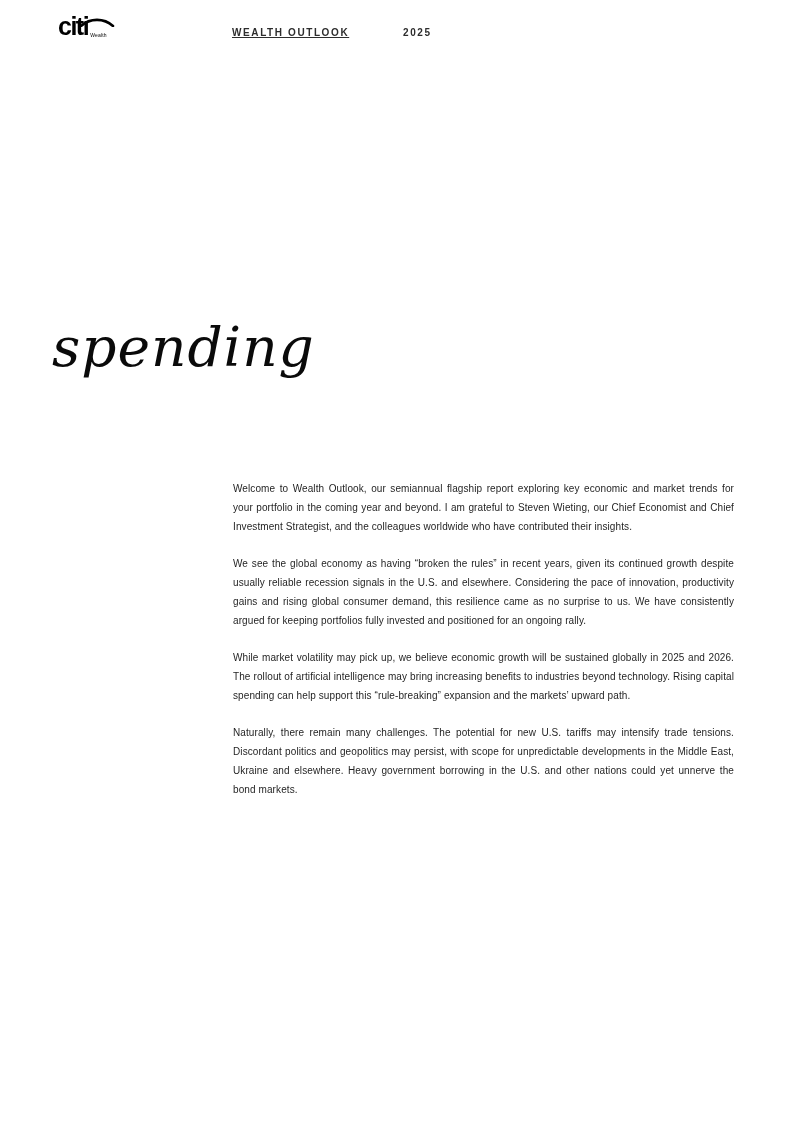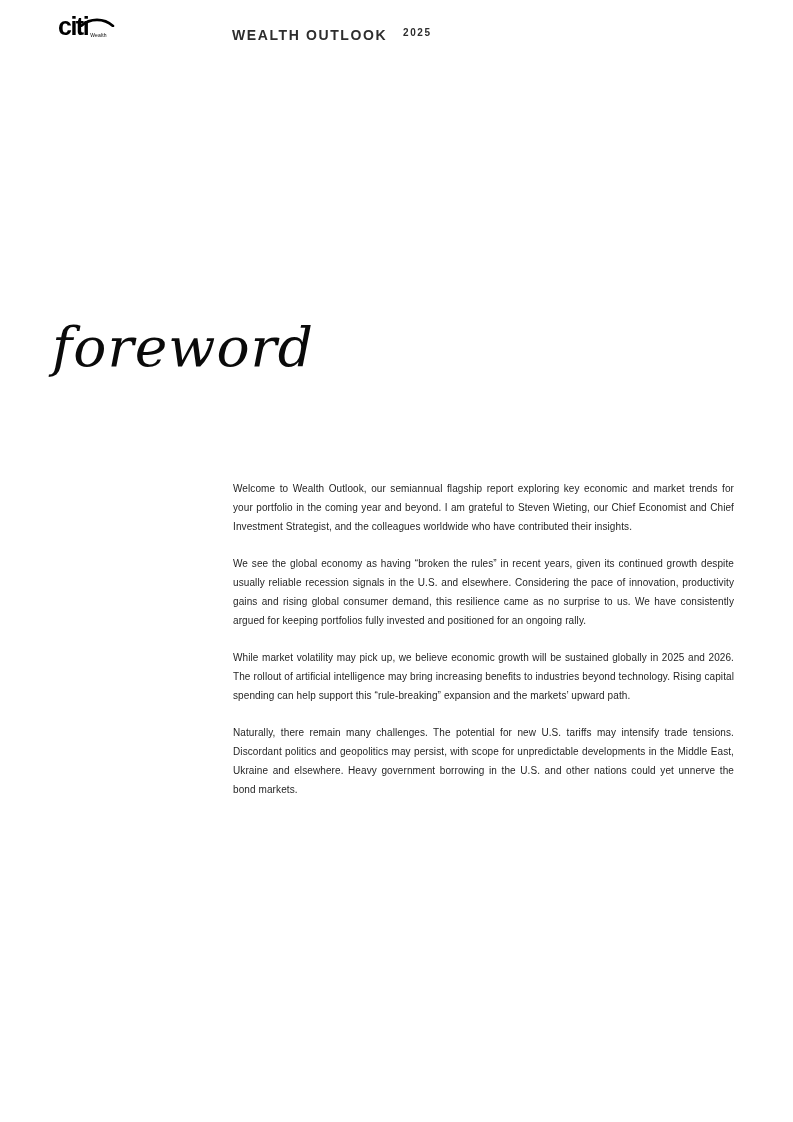--- a/index.html
+++ b/index.html
@@ -41,24 +41,25 @@
     font-size: 5px;
     color: #000000;
     margin-left: 2px;
     margin-bottom: 1px;
     letter-spacing: 0.2px;
   }
   .header-title {
     position: absolute;
     left: 232px;
     top: 27px;
-    font-size: 14px;
+    font-size: 10px;
     font-weight: 600;
     letter-spacing: 1.6px;
     color: #2d2d2d;
+    text-decoration: underline;
   }
   .header-year {
     position: absolute;
     left: 403px;
     top: 27px;
     font-size: 10px;
     font-weight: 600;
     letter-spacing: 1.6px;
     color: #2d2d2d;
   }
@@ -129,21 +130,21 @@
         <svg width="36" height="11" viewBox="0 0 36 11">
           <path d="M2 10 A 24 24 0 0 1 34 10" fill="none" stroke="#000000" stroke-width="2.6" stroke-linecap="round"></path>
         </svg>
       </span>
       <span class="logo-sub">Wealth</span>
     </div>
     <div class="header-title">WEALTH OUTLOOK</div>
     <div class="header-year">2025</div>
   </div>
 
-  <h1 class="foreword-heading">foreword</h1>
+  <h1 class="foreword-heading">spending</h1>
 
   <div class="body-column">
     <p>Welcome to Wealth Outlook, our semiannual flagship report exploring key economic and market trends for your portfolio in the coming year and beyond. I am grateful to Steven Wieting, our Chief Economist and Chief Investment Strategist, and the colleagues worldwide who have contributed their insights.</p>
     <p>We see the global economy as having “broken the rules” in recent years, given its continued growth despite usually reliable recession signals in the U.S. and elsewhere. Considering the pace of innovation, productivity gains and rising global consumer demand, this resilience came as no surprise to us. We have consistently argued for keeping portfolios fully invested and positioned for an ongoing rally.</p>
     <p>While market volatility may pick up, we believe economic growth will be sustained globally in 2025 and 2026. The rollout of artificial intelligence may bring increasing benefits to industries beyond technology. Rising capital spending can help support this “rule-breaking” expansion and the markets’ upward path.</p>
     <p>Naturally, there remain many challenges. The potential for new U.S. tariffs may intensify trade tensions. Discordant politics and geopolitics may persist, with scope for unpredictable developments in the Middle East, Ukraine and elsewhere. Heavy government borrowing in the U.S. and other nations could yet unnerve the bond markets.</p>
   </div>
 
   <div class="footer-rules">
     <div class="footer-rule"></div>

